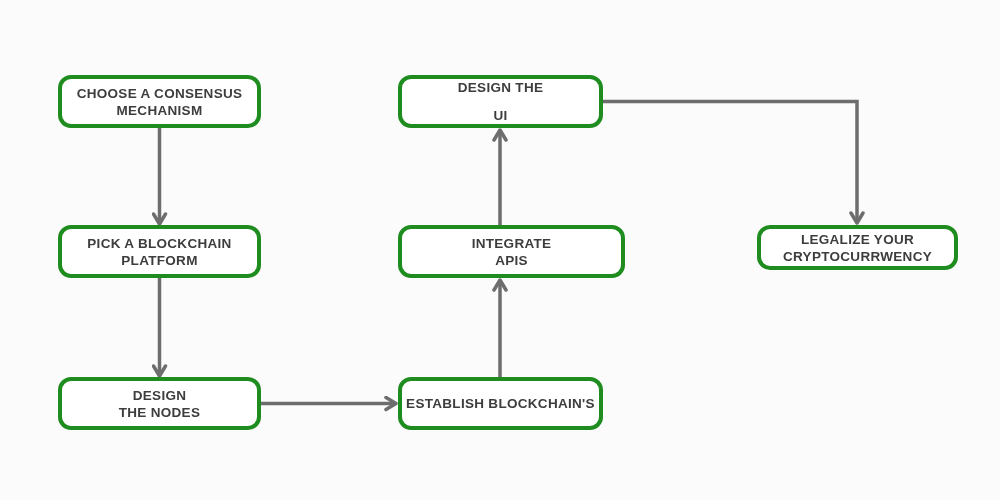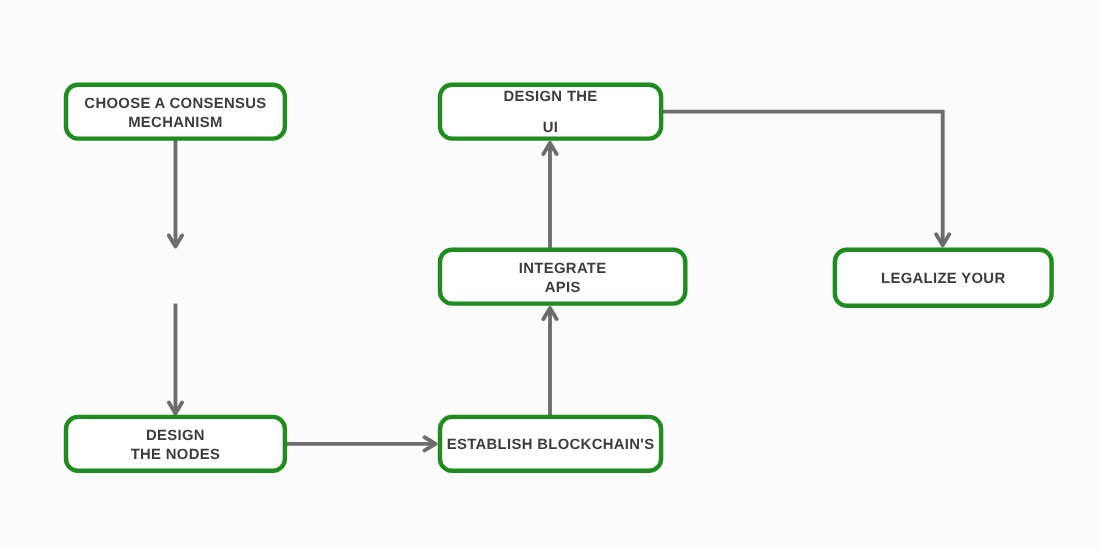--- a/index.html
+++ b/index.html
@@ -50,21 +50,21 @@
   }
   
   .n-choose    { left: 58px;  top: 75px;  width: 203px; height: 53px; }
   .n-pick      { left: 58px;  top: 225px; width: 203px; height: 53px; }
   .n-nodes     { left: 58px;  top: 377px; width: 203px; height: 53px; }
   
   .n-establish { left: 398px; top: 377px; width: 205px; height: 53px; align-items: center; }
   .n-apis      { left: 398px; top: 225px; width: 227px; height: 53px; }
   .n-ui        { left: 398px; top: 75px;  width: 205px; height: 53px; justify-content: space-between; }
   
-  .n-legalize  { left: 757px; top: 225px; width: 201px; height: 55px; justify-content: center; }
+  .n-legalize  { left: 757px; top: 225px; width: 201px; height: 45px; justify-content: center; }
 </style>
 </head>
 <body>
 
 <div class="canvas">
 
   <svg class="edges" viewBox="0 0 1000 500" xmlns="http://www.w3.org/2000/svg">
     <defs>
       <marker id="chevron" viewBox="0 0 16 16" refX="13" refY="8" markerWidth="16" markerHeight="16" orient="auto" markerUnits="userSpaceOnUse">
         <path d="M3,2 L13,8 L3,14" fill="none" stroke="#6d6d6d" stroke-width="3.2" stroke-linecap="round" stroke-linejoin="round"></path>
@@ -76,20 +76,24 @@
     <path d="M500,379 V280" marker-end="url(#chevron)"></path>
     <path d="M500,227 V130" marker-end="url(#chevron)"></path>
     <path d="M600,101.5 H857 V223" marker-end="url(#chevron)"></path>
   </svg>
 
   <div class="node n-choose">
     <span>CHOOSE A CONSENSUS</span>
     <span>MECHANISM</span>
   </div>
 
+  <div class="node n-pick">
+    <span>PICK A BLOCKCHAIN</span>
+    <span>PLATFORM</span>
+  </div>
 
   <div class="node n-nodes">
     <span>DESIGN</span>
     <span>THE NODES</span>
   </div>
 
   <div class="node n-establish">
     <span>ESTABLISH BLOCKCHAIN'S</span>
   </div>
 
@@ -98,15 +102,16 @@
     <span>APIS</span>
   </div>
 
   <div class="node n-ui">
     <span>DESIGN THE</span>
     <span>UI</span>
   </div>
 
   <div class="node n-legalize">
     <span>LEGALIZE YOUR</span>
+    <span>CRYPTOCURRWENCY</span>
   </div>
 
 </div>
 
 </body></html>

